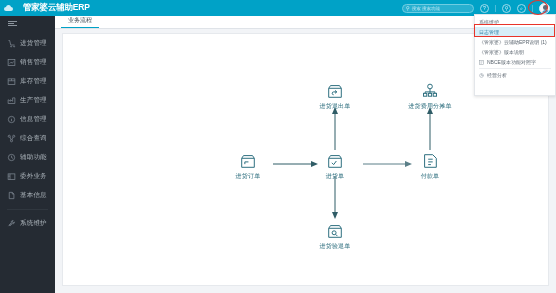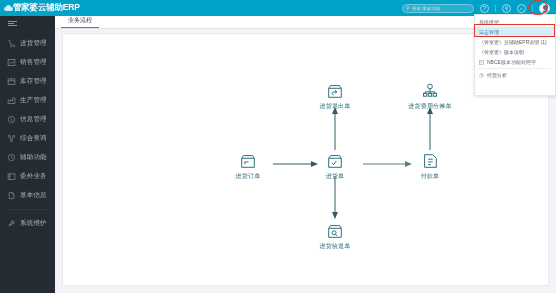--- a/index.html
+++ b/index.html
@@ -10,21 +10,21 @@
     background: #ffffff;
   }
   .app { position: relative; width: 556px; height: 293px; background: #fff; }
 
   
   .header {
     position: absolute; left: 0; top: 0; width: 556px; height: 16px;
     background: #00a2c7;
     display: flex; align-items: center;
   }
-  .logo-wrap { display: flex; align-items: center; padding-left: 4px; gap: 0; }
+  .logo-wrap { display: flex; align-items: center; padding-left: 4px; gap: 10px; }
   .logo-cloud { width: 9px; height: 6px; position: relative; }
   .logo-cloud:before {
     content: ""; position: absolute; left: 0; top: 2px;
     width: 9px; height: 4px; background: #cfeef7; border-radius: 2px;
   }
   .logo-cloud:after {
     content: ""; position: absolute; left: 2px; top: 0px;
     width: 5px; height: 5px; background: #cfeef7; border-radius: 50%;
   }
   .logo-text { color: #ffffff; font-size: 8.5px; font-weight: bold; letter-spacing: -0.2px; white-space: nowrap; }

